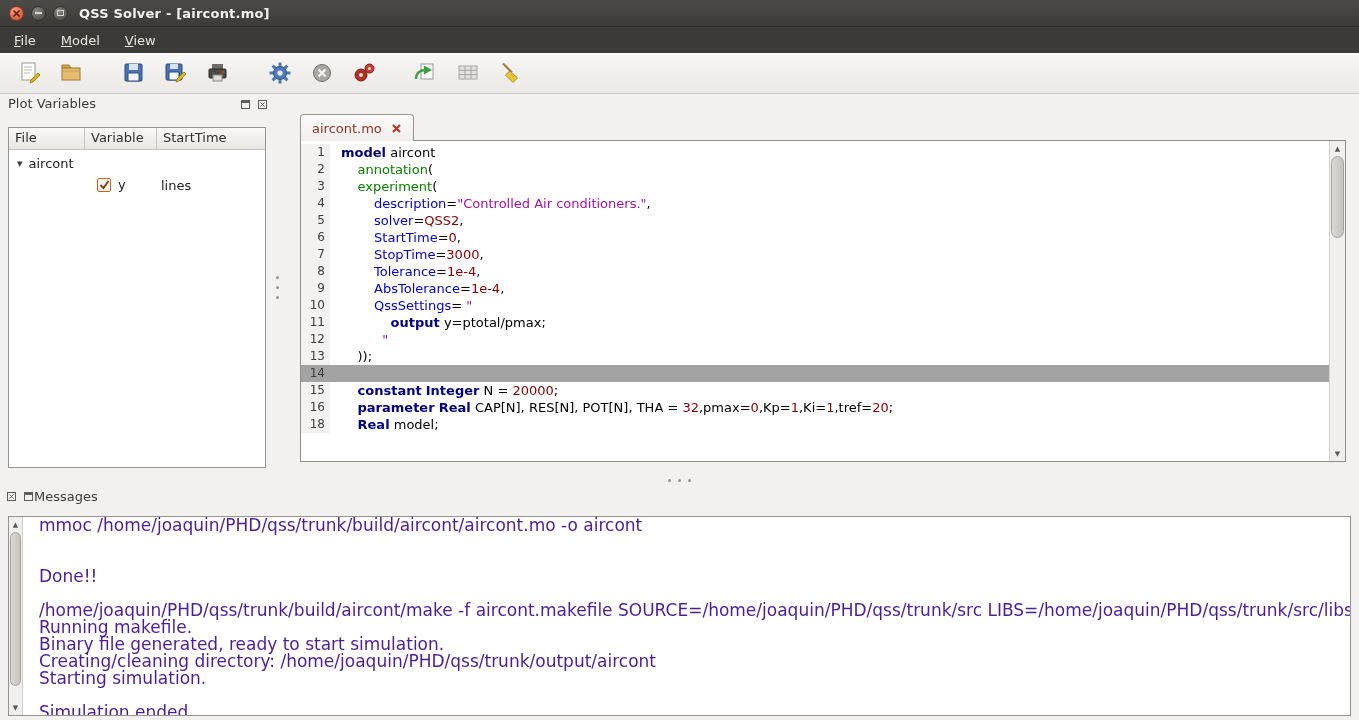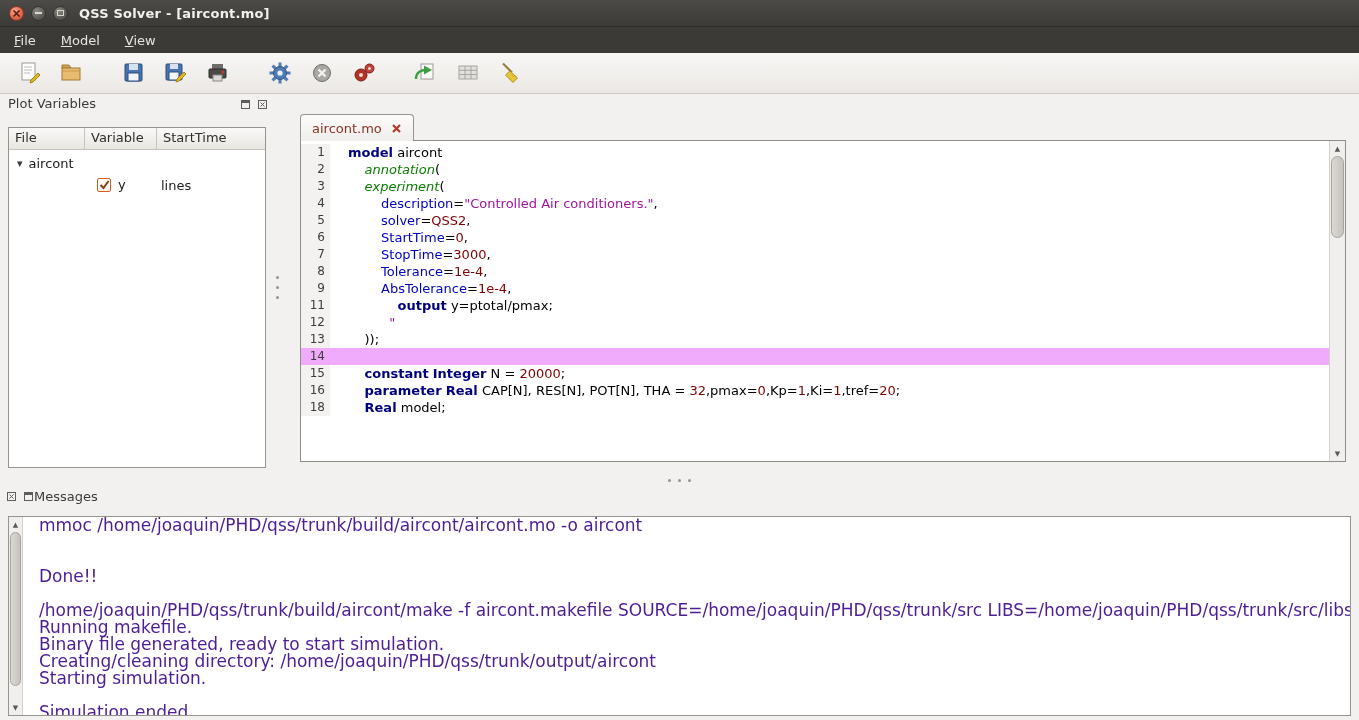--- a/index.html
+++ b/index.html
@@ -68,24 +68,24 @@
        font-size:13px;color:#8c3326;cursor:default}
   .tab-close{margin-left:9px;line-height:0;cursor:default}
 
   
   .editor-frame{position:absolute;left:300px;top:140px;width:1046px;height:322px;background:#fff;
                 border:1px solid #8f8d88;box-sizing:border-box}
   .code-scroll{position:absolute;left:0;top:0;right:15px;bottom:0;overflow:hidden;padding-top:3px;cursor:text}
   .code-row{display:flex;height:17px;font-size:13px;line-height:17px;white-space:pre}
   .gutter-num{width:24px;flex:none;text-align:right;padding-right:5px;color:#3d3d3b;font-size:12px;
               background:#f3f2f0}
-  .code-text{flex:1;padding-left:18px}
-  .code-row.current .gutter-num,.code-row.current .code-text{background:#f0abfc}
+  .code-text{flex:1;padding-left:11px}
+  .code-row.current .gutter-num,.code-row.current .code-text{background:#a3a3a3}
   .tok-k{color:#00007f;font-weight:bold}
-  .tok-a{color:#0b7d00;font-style:italic}
+  .tok-a{color:#0b7d00;}
   .tok-b{color:#0000c4}
   .tok-s{color:#a0149e}
   .tok-v{color:#7f0000}
   .tok-p{color:#000}
 
   
   .vscroll{position:absolute;top:0;right:0;bottom:0;width:15px;background:#f1efed;border-left:1px solid #d3d0cc}
   .sb-arrow{position:absolute;left:0;right:0;height:13px;display:flex;align-items:center;justify-content:center;
             font-size:7px;color:#5a5854;cursor:default}
   .sb-arrow.up{top:1px}.sb-arrow.down{bottom:1px}
@@ -289,20 +289,21 @@
   <div class="code-scroll">
       <div class="code-row"><span class="gutter-num">1</span><span class="code-text"><span class="tok-k">model</span><span class="tok-p"> aircont</span></span></div>
       <div class="code-row"><span class="gutter-num">2</span><span class="code-text"><span class="tok-p">    </span><span class="tok-a">annotation</span><span class="tok-p">(</span></span></div>
       <div class="code-row"><span class="gutter-num">3</span><span class="code-text"><span class="tok-p">    </span><span class="tok-a">experiment</span><span class="tok-p">(</span></span></div>
       <div class="code-row"><span class="gutter-num">4</span><span class="code-text"><span class="tok-p">        </span><span class="tok-b">description</span><span class="tok-p">=</span><span class="tok-s">"Controlled Air conditioners."</span><span class="tok-p">,</span></span></div>
       <div class="code-row"><span class="gutter-num">5</span><span class="code-text"><span class="tok-p">        </span><span class="tok-b">solver</span><span class="tok-p">=</span><span class="tok-v">QSS2</span><span class="tok-p">,</span></span></div>
       <div class="code-row"><span class="gutter-num">6</span><span class="code-text"><span class="tok-p">        </span><span class="tok-b">StartTime</span><span class="tok-p">=</span><span class="tok-v">0</span><span class="tok-p">,</span></span></div>
       <div class="code-row"><span class="gutter-num">7</span><span class="code-text"><span class="tok-p">        </span><span class="tok-b">StopTime</span><span class="tok-p">=</span><span class="tok-v">3000</span><span class="tok-p">,</span></span></div>
       <div class="code-row"><span class="gutter-num">8</span><span class="code-text"><span class="tok-p">        </span><span class="tok-b">Tolerance</span><span class="tok-p">=</span><span class="tok-v">1e-4</span><span class="tok-p">,</span></span></div>
       <div class="code-row"><span class="gutter-num">9</span><span class="code-text"><span class="tok-p">        </span><span class="tok-b">AbsTolerance</span><span class="tok-p">=</span><span class="tok-v">1e-4</span><span class="tok-p">,</span></span></div>
+      <div class="code-row"><span class="gutter-num">10</span><span class="code-text"><span class="tok-p">        </span><span class="tok-b">QssSettings</span><span class="tok-p">= </span><span class="tok-s">"</span></span></div>
       <div class="code-row"><span class="gutter-num">11</span><span class="code-text"><span class="tok-p">            </span><span class="tok-k">output</span><span class="tok-p"> y=ptotal/pmax;</span></span></div>
       <div class="code-row"><span class="gutter-num">12</span><span class="code-text"><span class="tok-p">          </span><span class="tok-s">"</span></span></div>
       <div class="code-row"><span class="gutter-num">13</span><span class="code-text"><span class="tok-p">    ));</span></span></div>
       <div class="code-row current"><span class="gutter-num">14</span><span class="code-text"></span></div>
       <div class="code-row"><span class="gutter-num">15</span><span class="code-text"><span class="tok-p">    </span><span class="tok-k">constant</span><span class="tok-p"> </span><span class="tok-k">Integer</span><span class="tok-p"> N = </span><span class="tok-v">20000</span><span class="tok-p">;</span></span></div>
       <div class="code-row"><span class="gutter-num">16</span><span class="code-text"><span class="tok-p">    </span><span class="tok-k">parameter</span><span class="tok-p"> </span><span class="tok-k">Real</span><span class="tok-p"> CAP[N], RES[N], POT[N], THA = </span><span class="tok-v">32</span><span class="tok-p">,pmax=</span><span class="tok-v">0</span><span class="tok-p">,Kp=</span><span class="tok-v">1</span><span class="tok-p">,Ki=</span><span class="tok-v">1</span><span class="tok-p">,tref=</span><span class="tok-v">20</span><span class="tok-p">;</span></span></div>
       <div class="code-row"><span class="gutter-num">18</span><span class="code-text"><span class="tok-p">    </span><span class="tok-k">Real</span><span class="tok-p"> model;</span></span></div>
     </div>
   <div class="vscroll">
     <div class="sb-arrow up">▲</div>

